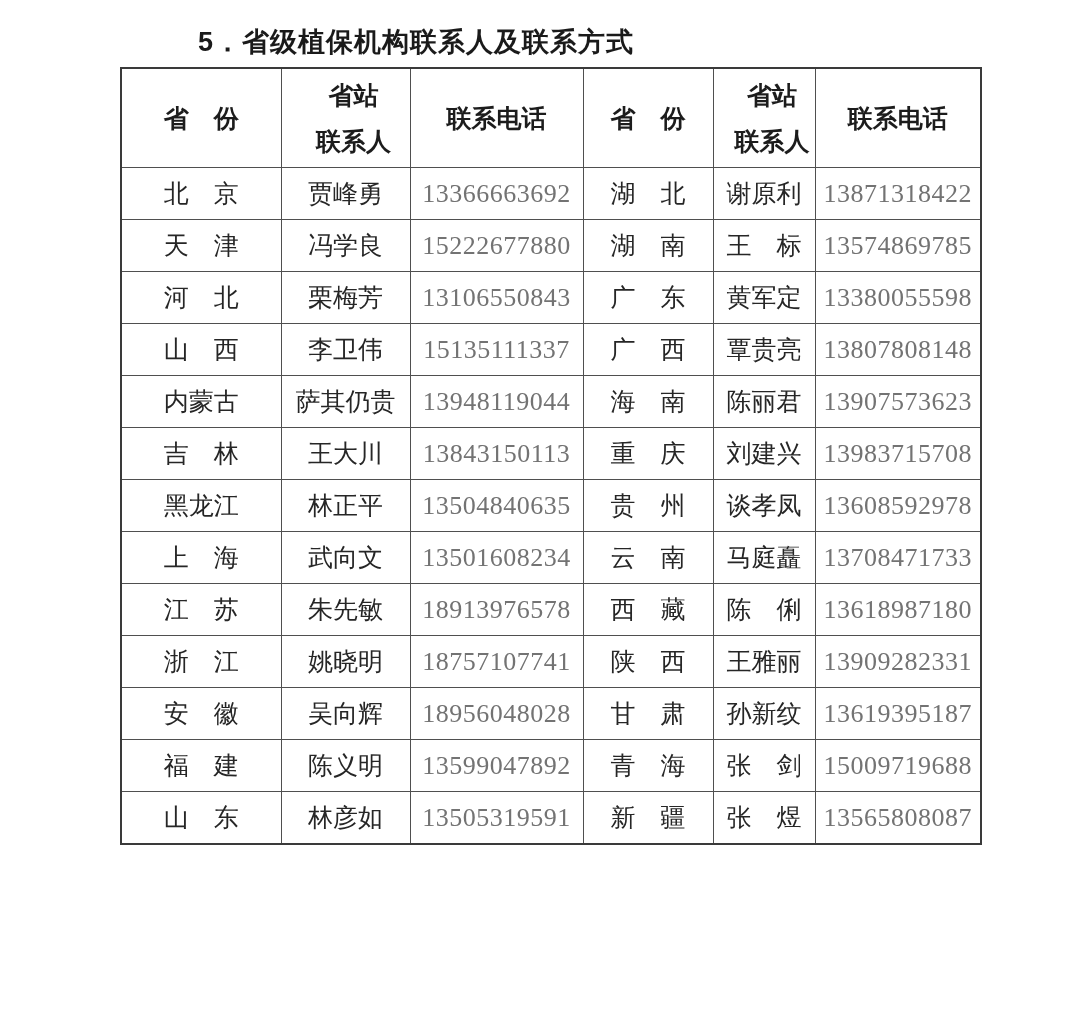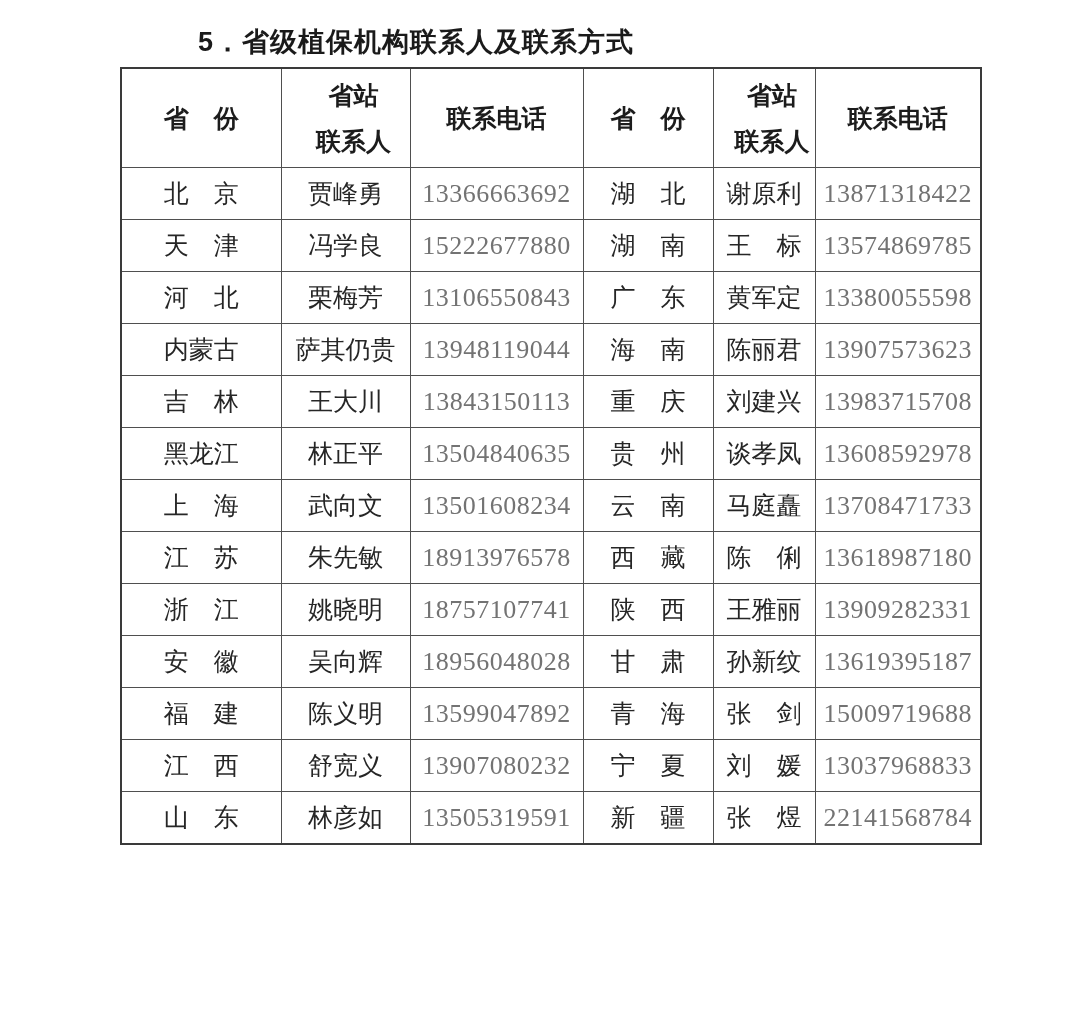--- a/index.html
+++ b/index.html
@@ -111,20 +111,28 @@
         </tr>
         <tr>
           <td class="cn">河　北</td>
           <td class="cn">栗梅芳</td>
           <td class="phone">13106550843</td>
           <td class="cn">广　东</td>
           <td class="cn">黄军定</td>
           <td class="phone">13380055598</td>
         </tr>
         <tr>
+          <td class="cn">山　西</td>
+          <td class="cn">李卫伟</td>
+          <td class="phone">15135111337</td>
+          <td class="cn">广　西</td>
+          <td class="cn">覃贵亮</td>
+          <td class="phone">13807808148</td>
+        </tr>
+        <tr>
           <td class="cn">内蒙古</td>
           <td class="cn">萨其仍贵</td>
           <td class="phone">13948119044</td>
           <td class="cn">海　南</td>
           <td class="cn">陈丽君</td>
           <td class="phone">13907573623</td>
         </tr>
         <tr>
           <td class="cn">吉　林</td>
           <td class="cn">王大川</td>
@@ -175,31 +183,23 @@
         </tr>
         <tr>
           <td class="cn">福　建</td>
           <td class="cn">陈义明</td>
           <td class="phone">13599047892</td>
           <td class="cn">青　海</td>
           <td class="cn">张　剑</td>
           <td class="phone">15009719688</td>
         </tr>
         <tr>
-          <td class="cn">江　西</td>
-          <td class="cn">舒宽义</td>
-          <td class="phone">13907080232</td>
-          <td class="cn">宁　夏</td>
-          <td class="cn">刘　媛</td>
-          <td class="phone">13037968833</td>
-        </tr>
-        <tr>
           <td class="cn">山　东</td>
           <td class="cn">林彦如</td>
           <td class="phone">13505319591</td>
           <td class="cn">新　疆</td>
           <td class="cn">张　煜</td>
-          <td class="phone">22141568784</td>
+          <td class="phone">13565808087</td>
         </tr>
       </tbody>
   </table>
 
 </div>
 
 </body></html>

